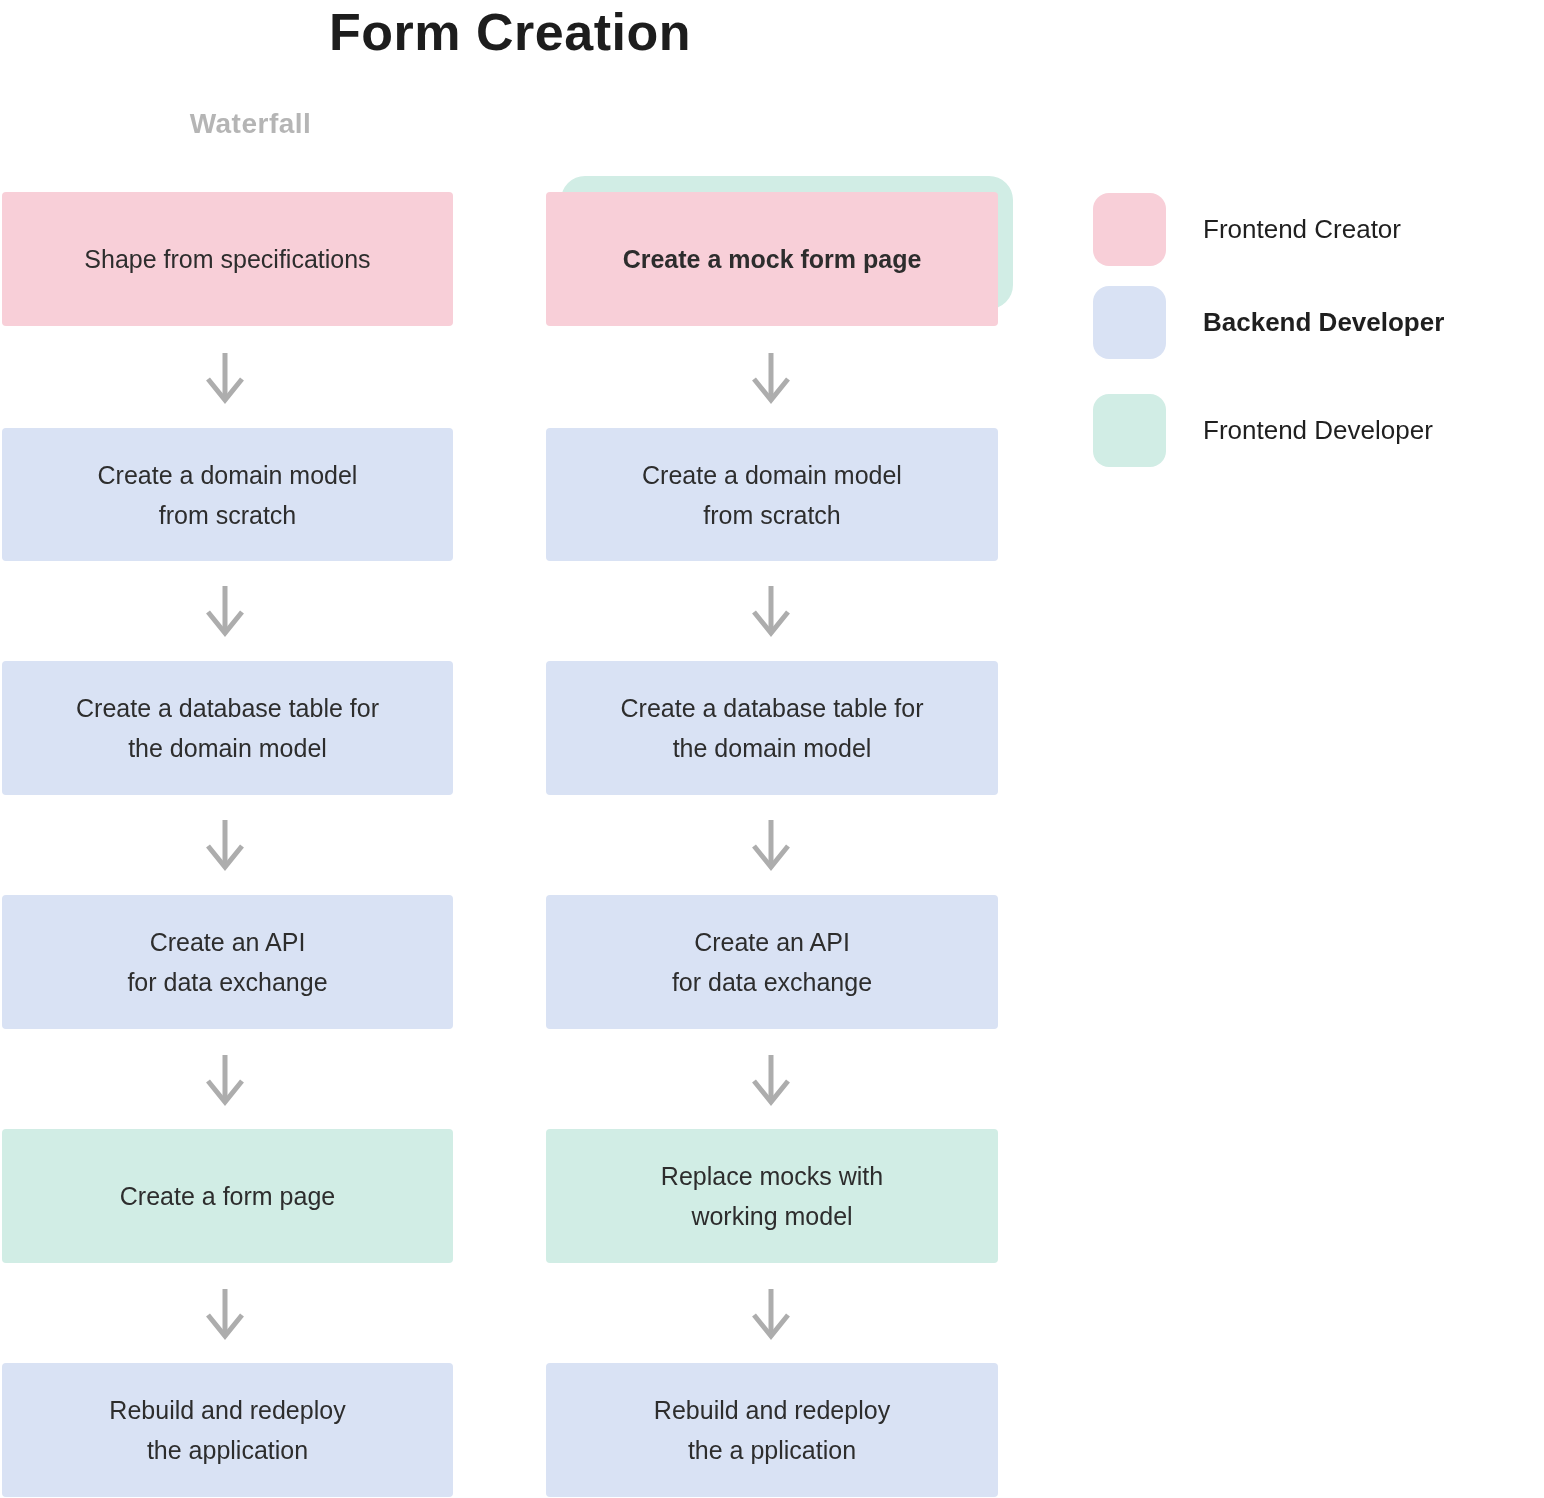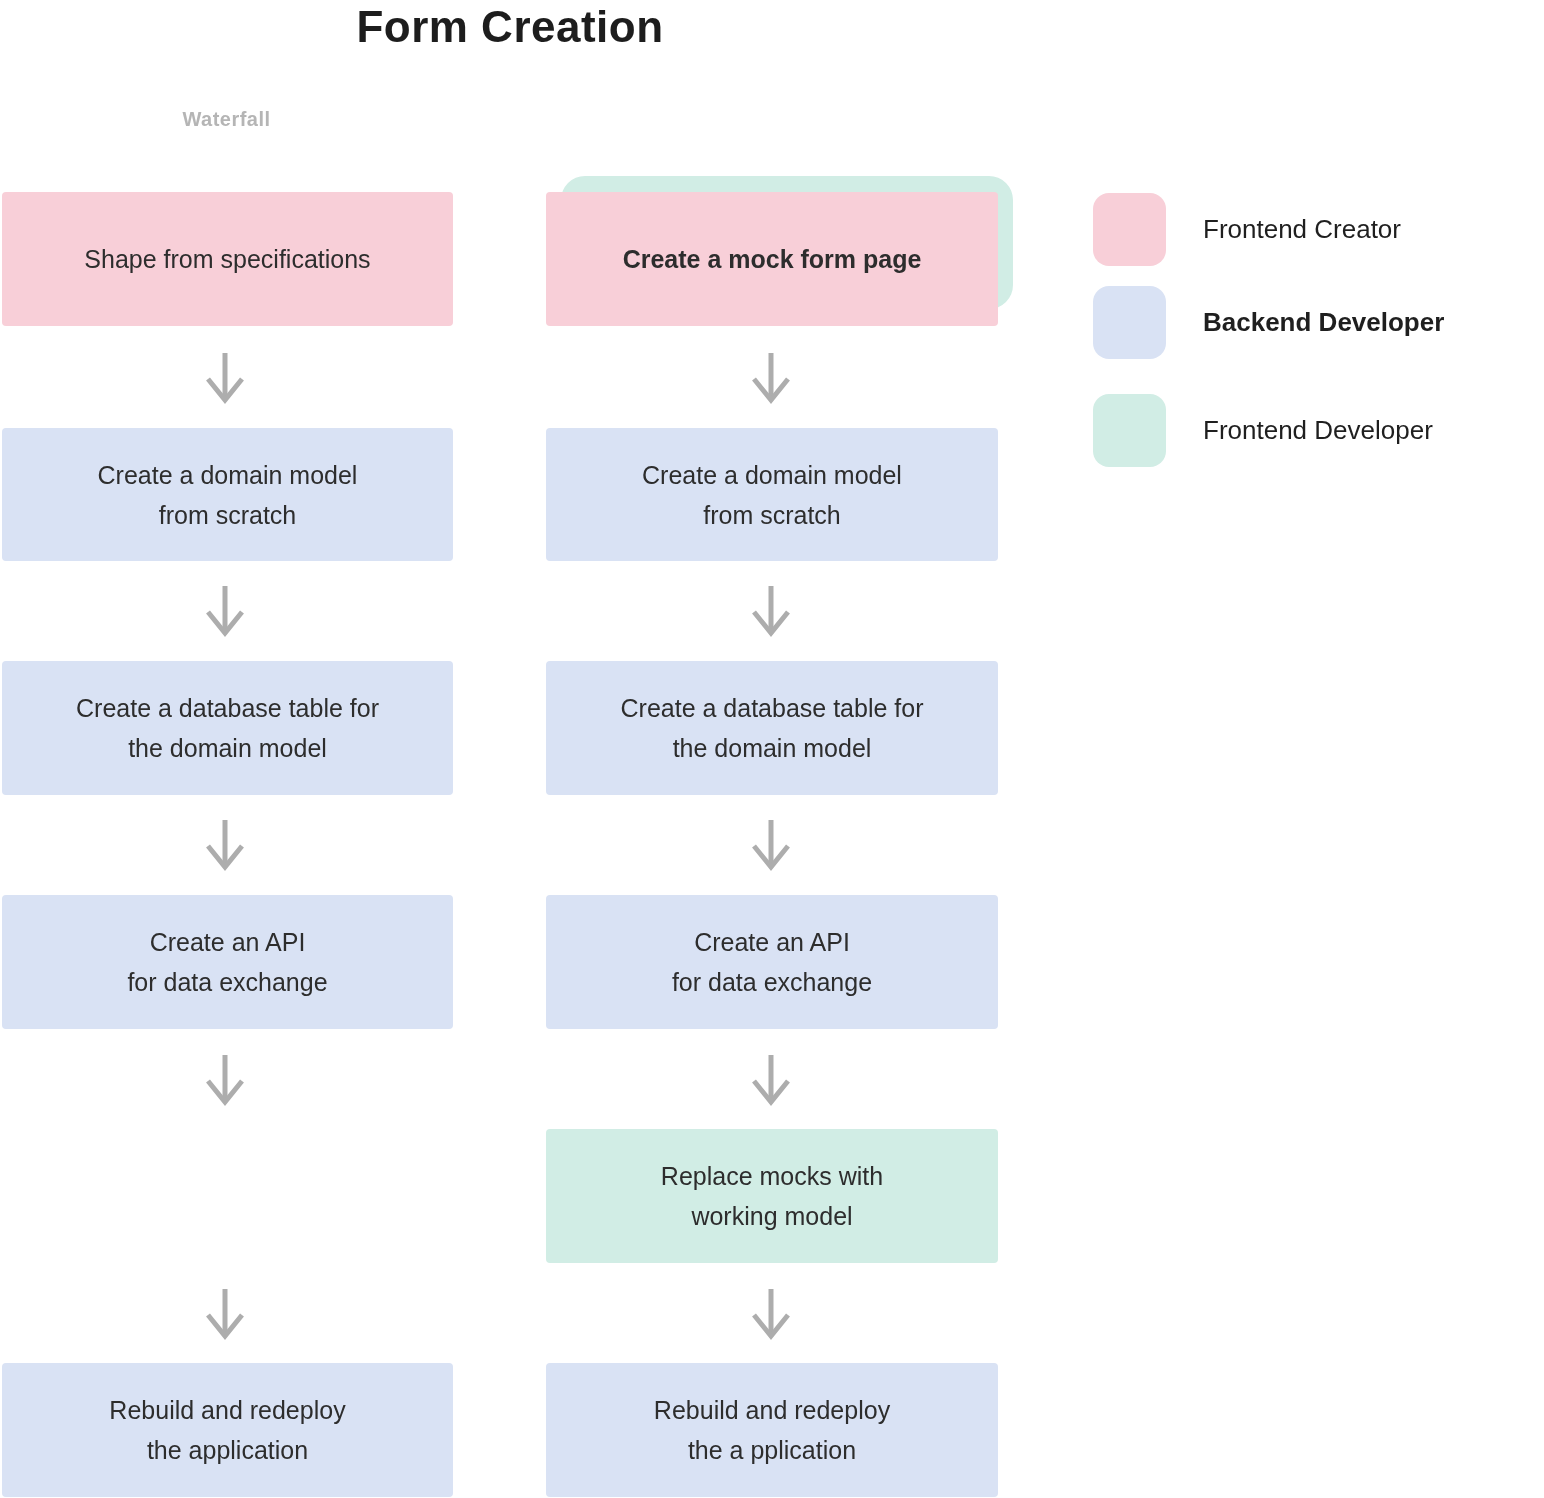--- a/index.html
+++ b/index.html
@@ -8,33 +8,34 @@
     width: 1544px;
     height: 1498px;
     background: var(--background, #ffffff);
     font-family: "Liberation Sans", sans-serif;
     overflow: hidden;
   }
   .diagram-title {
     position: absolute;
     left: 0; top: 2px; width: 1020px;
     text-align: center;
-    font-size: 44px;
+    font-size: 52px;
     font-weight: 800;
     color: var(--title-text, #1d1d1d);
     letter-spacing: 0.5px;
   }
   .col-header {
     position: absolute;
     top: 108px;
     text-align: center;
-    font-size: 20px;
+    font-size: 28px;
     font-weight: 700;
     color: var(--column-header, #b5b5b5);
     letter-spacing: 0.5px;
+    padding-left: 24px;
   }
   .col-header.waterfall { left: 0; width: 453px; }
   .col-header.agile { left: 546px; width: 452px; }
   .box {
     position: absolute;
     border-radius: 4px;
     display: flex;
     align-items: center;
     justify-content: center;
     text-align: center;
@@ -133,20 +134,23 @@
   </div>
   <div class="box lavender col1" style="top:895px;height:134px;">
     <span class="box-label">Create an API
 for data exchange</span>
   </div>
   <div class="arrow c1" style="top:1054px;">
     <svg viewBox="0 0 40 52">
         <line class="stroke" x1="20" y1="1" x2="20" y2="46"></line>
         <polyline class="stroke" points="3,27 20,48 37,27"></polyline>
       </svg>
+  </div>
+  <div class="box mint col1" style="top:1129px;height:134px;">
+    <span class="box-label">Create a form page</span>
   </div>
   <div class="arrow c1" style="top:1288px;">
     <svg viewBox="0 0 40 52">
         <line class="stroke" x1="20" y1="1" x2="20" y2="46"></line>
         <polyline class="stroke" points="3,27 20,48 37,27"></polyline>
       </svg>
   </div>
   <div class="box lavender col1" style="top:1363px;height:134px;">
     <span class="box-label">Rebuild and redeploy
 the application</span>

